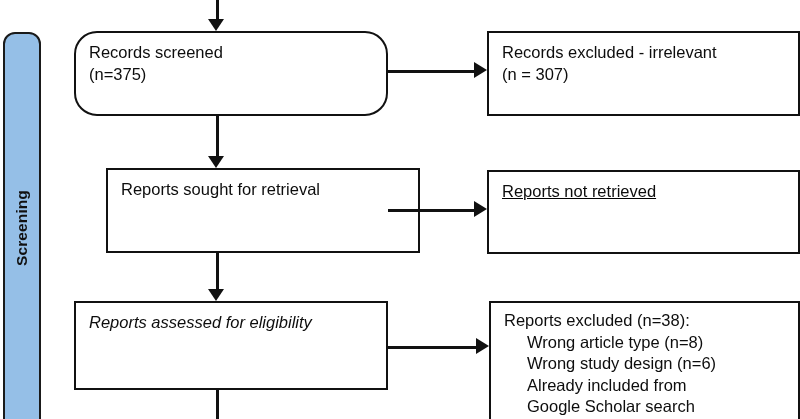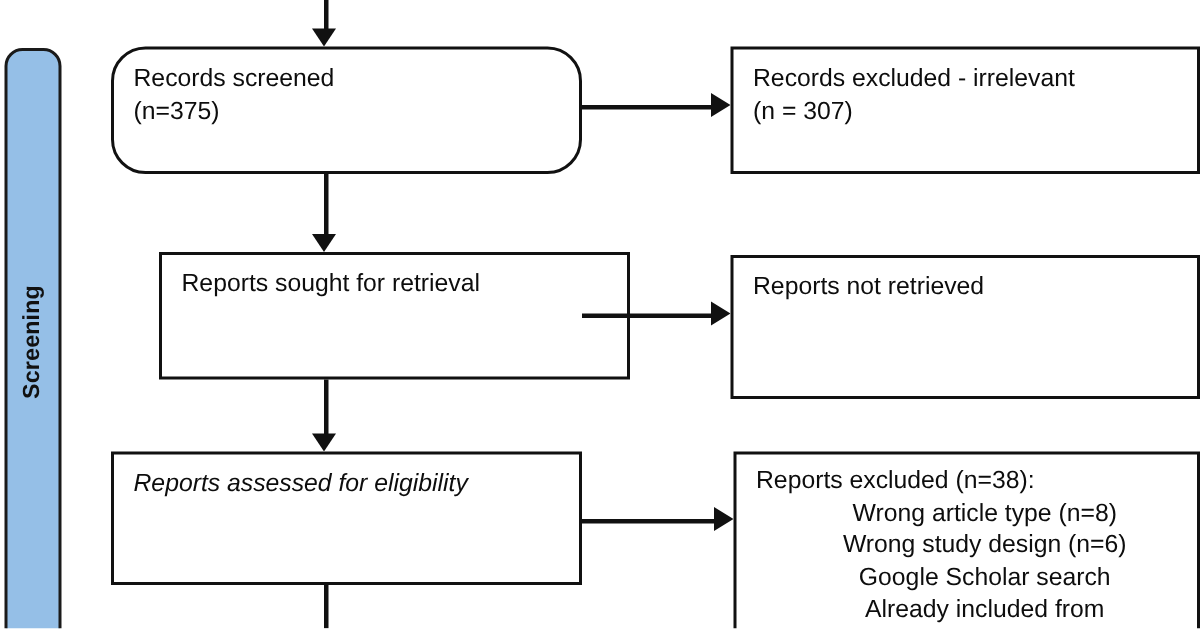--- a/index.html
+++ b/index.html
@@ -49,21 +49,20 @@
     padding: 9px 12px 6px 13px;
   }
   .flow-box .line {
     font-size: 16.5px;
     line-height: 21.5px;
     color: #0d0d0d;
     white-space: pre;
   }
   .flow-box .line.indent {
     padding-left: 23px;
-    text-align: center;
   }
 
   
   .conn-v {
     position: absolute;
     width: 2.5px;
     background: #111111;
   }
   .conn-h {
     position: absolute;
@@ -115,37 +114,37 @@
   <div class="conn-v" style="left:216px; top:116px; height:41px;"></div>
   <div class="arrow-down" style="left:208px; top:156px;"></div>
 
   <div class="flow-box" style="left:74px; top:168px; width:314px; height:85px;margin-left:32px;">
     <div class="line">Reports sought for retrieval</div>
   </div>
 
   <div class="conn-h" style="left:388px; top:209px; width:90px;"></div>
   <div class="arrow-right" style="left:474px; top:201px;"></div>
 
-  <div class="flow-box" style="left:487px; top:170px; width:313px; height:96px;">
+  <div class="flow-box" style="left:487px; top:170px; width:313px; height:84px;text-decoration:underline;">
     <div class="line">Reports not retrieved</div>
   </div>
 
   <div class="conn-v" style="left:216px; top:253px; height:38px;"></div>
   <div class="arrow-down" style="left:208px; top:289px;"></div>
 
   <div class="flow-box" style="left:74px; top:301px; width:314px; height:89px;font-style:italic;">
     <div class="line">Reports assessed for eligibility</div>
   </div>
 
   <div class="conn-h" style="left:388px; top:346px; width:92px;"></div>
   <div class="arrow-right" style="left:476px; top:338px;"></div>
 
   <div class="flow-box" style="left:489px; top:301px; width:311px; height:125px; padding-top:7px;">
     <div class="line">Reports excluded (n=38):</div>
     <div class="line indent">Wrong article type (n=8)</div>
     <div class="line indent">Wrong study design (n=6)</div>
+    <div class="line indent">Already included from</div>
     <div class="line indent">Google Scholar search</div>
-    <div class="line indent">Already included from</div>
   </div>
 
   <div class="conn-v" style="left:216px; top:390px; height:29px;"></div>
 
 </div>
 
 </body></html>

